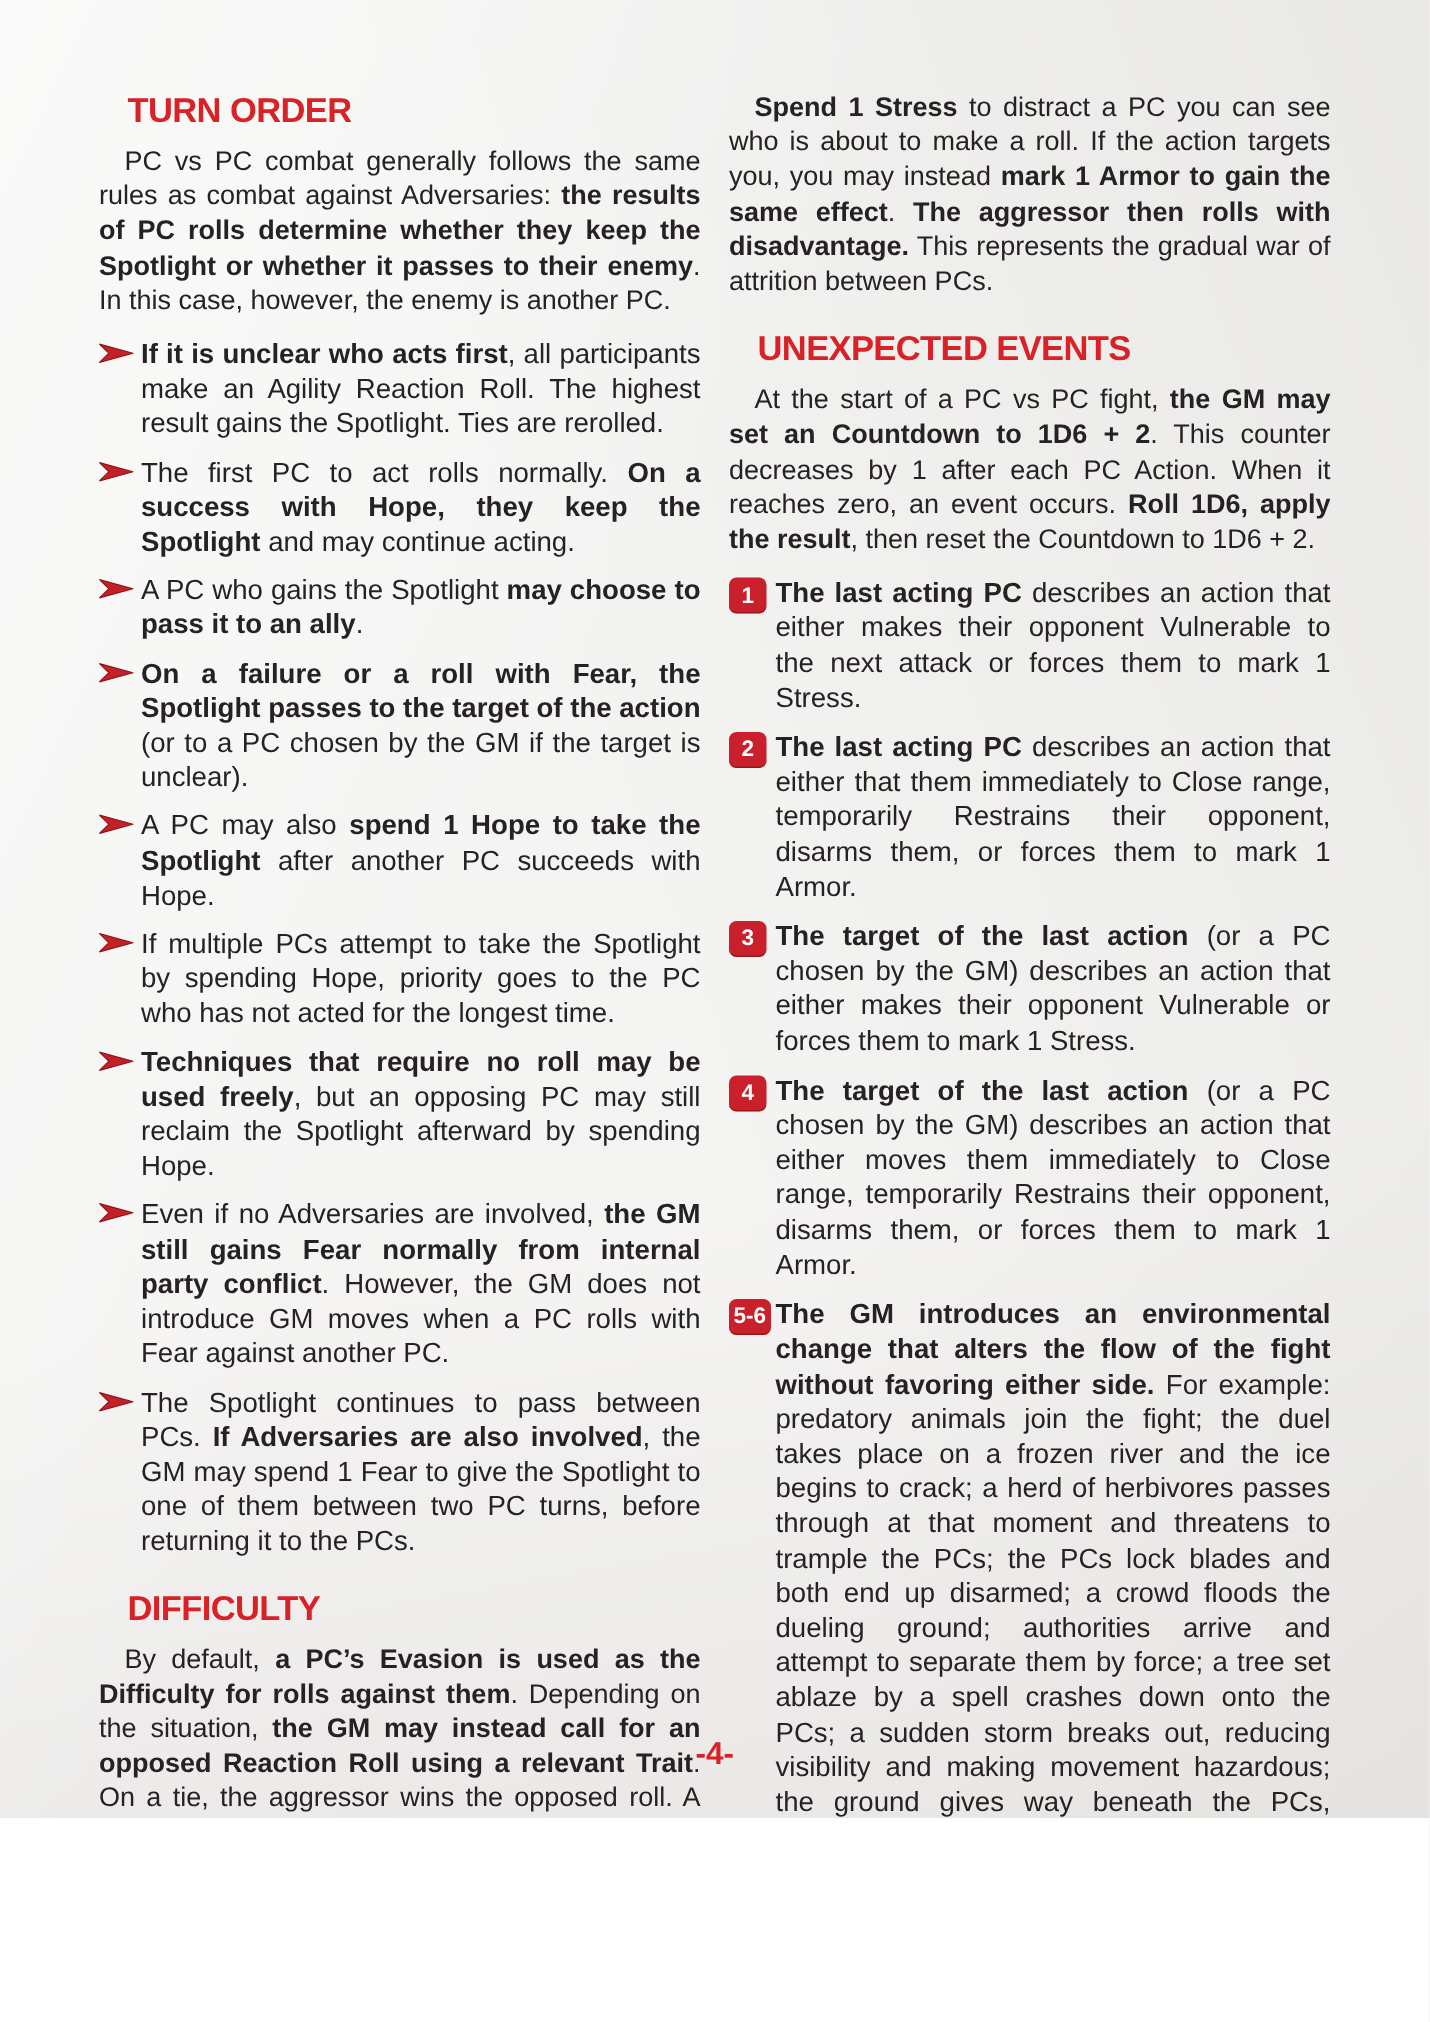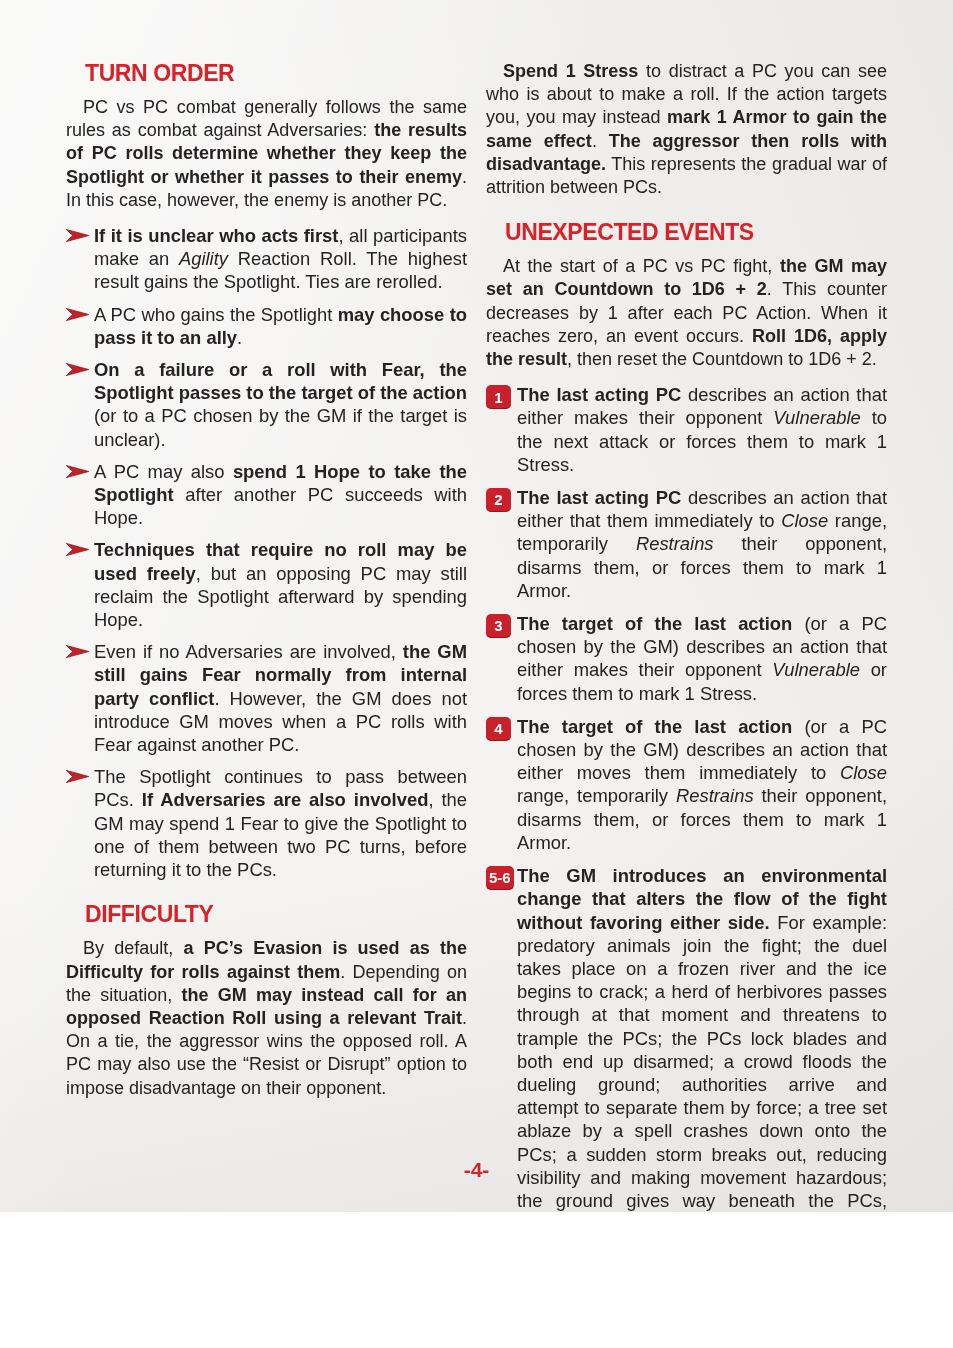--- a/index.html
+++ b/index.html
@@ -38,21 +38,21 @@
     color:var(--heading-blue);
     font-size:25px;font-weight:700;letter-spacing:-0.3px;
     padding-left:17px;margin:-2px 0 8px 0;
   }
   .body-para{
     font-size:18px;line-height:23.2px;
     text-align:justify;text-indent:17px;
     margin:0 0 12px 0;
   }
   .b{font-weight:700;}
-  .i{font-style:italic;}
+  .i{}
   ul.bullets{list-style:none;margin:2px 0 14px 0;}
   ul.bullets li{
     position:relative;padding-left:28px;margin-bottom:9px;
     font-size:18.4px;line-height:23.2px;text-align:justify;
   }
   ul.bullets .arrow{
     position:absolute;left:0;top:4px;width:23px;height:15px;display:block;
   }
   ol.events{list-style:none;margin:2px 0 0 0;}
   ol.events li{
@@ -87,20 +87,26 @@
       <ul class="bullets">
 
 
           <li>
             <svg class="arrow" viewBox="0 0 24 16">
               <polygon points="0,1.5 24,8 0,14.5 6.8,8" fill="#c32127" stroke="#8e141a" stroke-width="0.8"></polygon>
             </svg>
             <span><span class="b">If it is unclear who acts first</span><span>, all participants make an </span><span class="i">Agility</span><span> Reaction Roll. The highest result gains the Spotlight. Ties are rerolled.</span></span>
           </li>
 
+          <li>
+            <svg class="arrow" viewBox="0 0 24 16">
+              <polygon points="0,1.5 24,8 0,14.5 6.8,8" fill="#c32127" stroke="#8e141a" stroke-width="0.8"></polygon>
+            </svg>
+            <span><span>The first PC to act rolls normally. </span><span class="b">On a success with Hope, they keep the Spotlight</span><span> and may continue acting.</span></span>
+          </li>
 
           <li>
             <svg class="arrow" viewBox="0 0 24 16">
               <polygon points="0,1.5 24,8 0,14.5 6.8,8" fill="#c32127" stroke="#8e141a" stroke-width="0.8"></polygon>
             </svg>
             <span><span>A PC who gains the Spotlight </span><span class="b">may choose to pass it to an ally</span><span>.</span></span>
           </li>
 
           <li>
             <svg class="arrow" viewBox="0 0 24 16">
@@ -109,20 +115,26 @@
             <span><span class="b">On a failure or a roll with Fear, the Spotlight passes to the target of the action</span><span> (or to a PC chosen by the GM if the target is unclear).</span></span>
           </li>
 
           <li>
             <svg class="arrow" viewBox="0 0 24 16">
               <polygon points="0,1.5 24,8 0,14.5 6.8,8" fill="#c32127" stroke="#8e141a" stroke-width="0.8"></polygon>
             </svg>
             <span><span>A PC may also </span><span class="b">spend 1 Hope to take the Spotlight</span><span> after another PC succeeds with Hope.</span></span>
           </li>
 
+          <li>
+            <svg class="arrow" viewBox="0 0 24 16">
+              <polygon points="0,1.5 24,8 0,14.5 6.8,8" fill="#c32127" stroke="#8e141a" stroke-width="0.8"></polygon>
+            </svg>
+            <span><span>If multiple PCs attempt to take the Spotlight by spending Hope, priority goes to the PC who has not acted for the longest time.</span></span>
+          </li>
 
           <li>
             <svg class="arrow" viewBox="0 0 24 16">
               <polygon points="0,1.5 24,8 0,14.5 6.8,8" fill="#c32127" stroke="#8e141a" stroke-width="0.8"></polygon>
             </svg>
             <span><span class="b">Techniques that require no roll may be used freely</span><span>, but an opposing PC may still reclaim the Spotlight afterward by spending Hope.</span></span>
           </li>
 
           <li>
             <svg class="arrow" viewBox="0 0 24 16">

